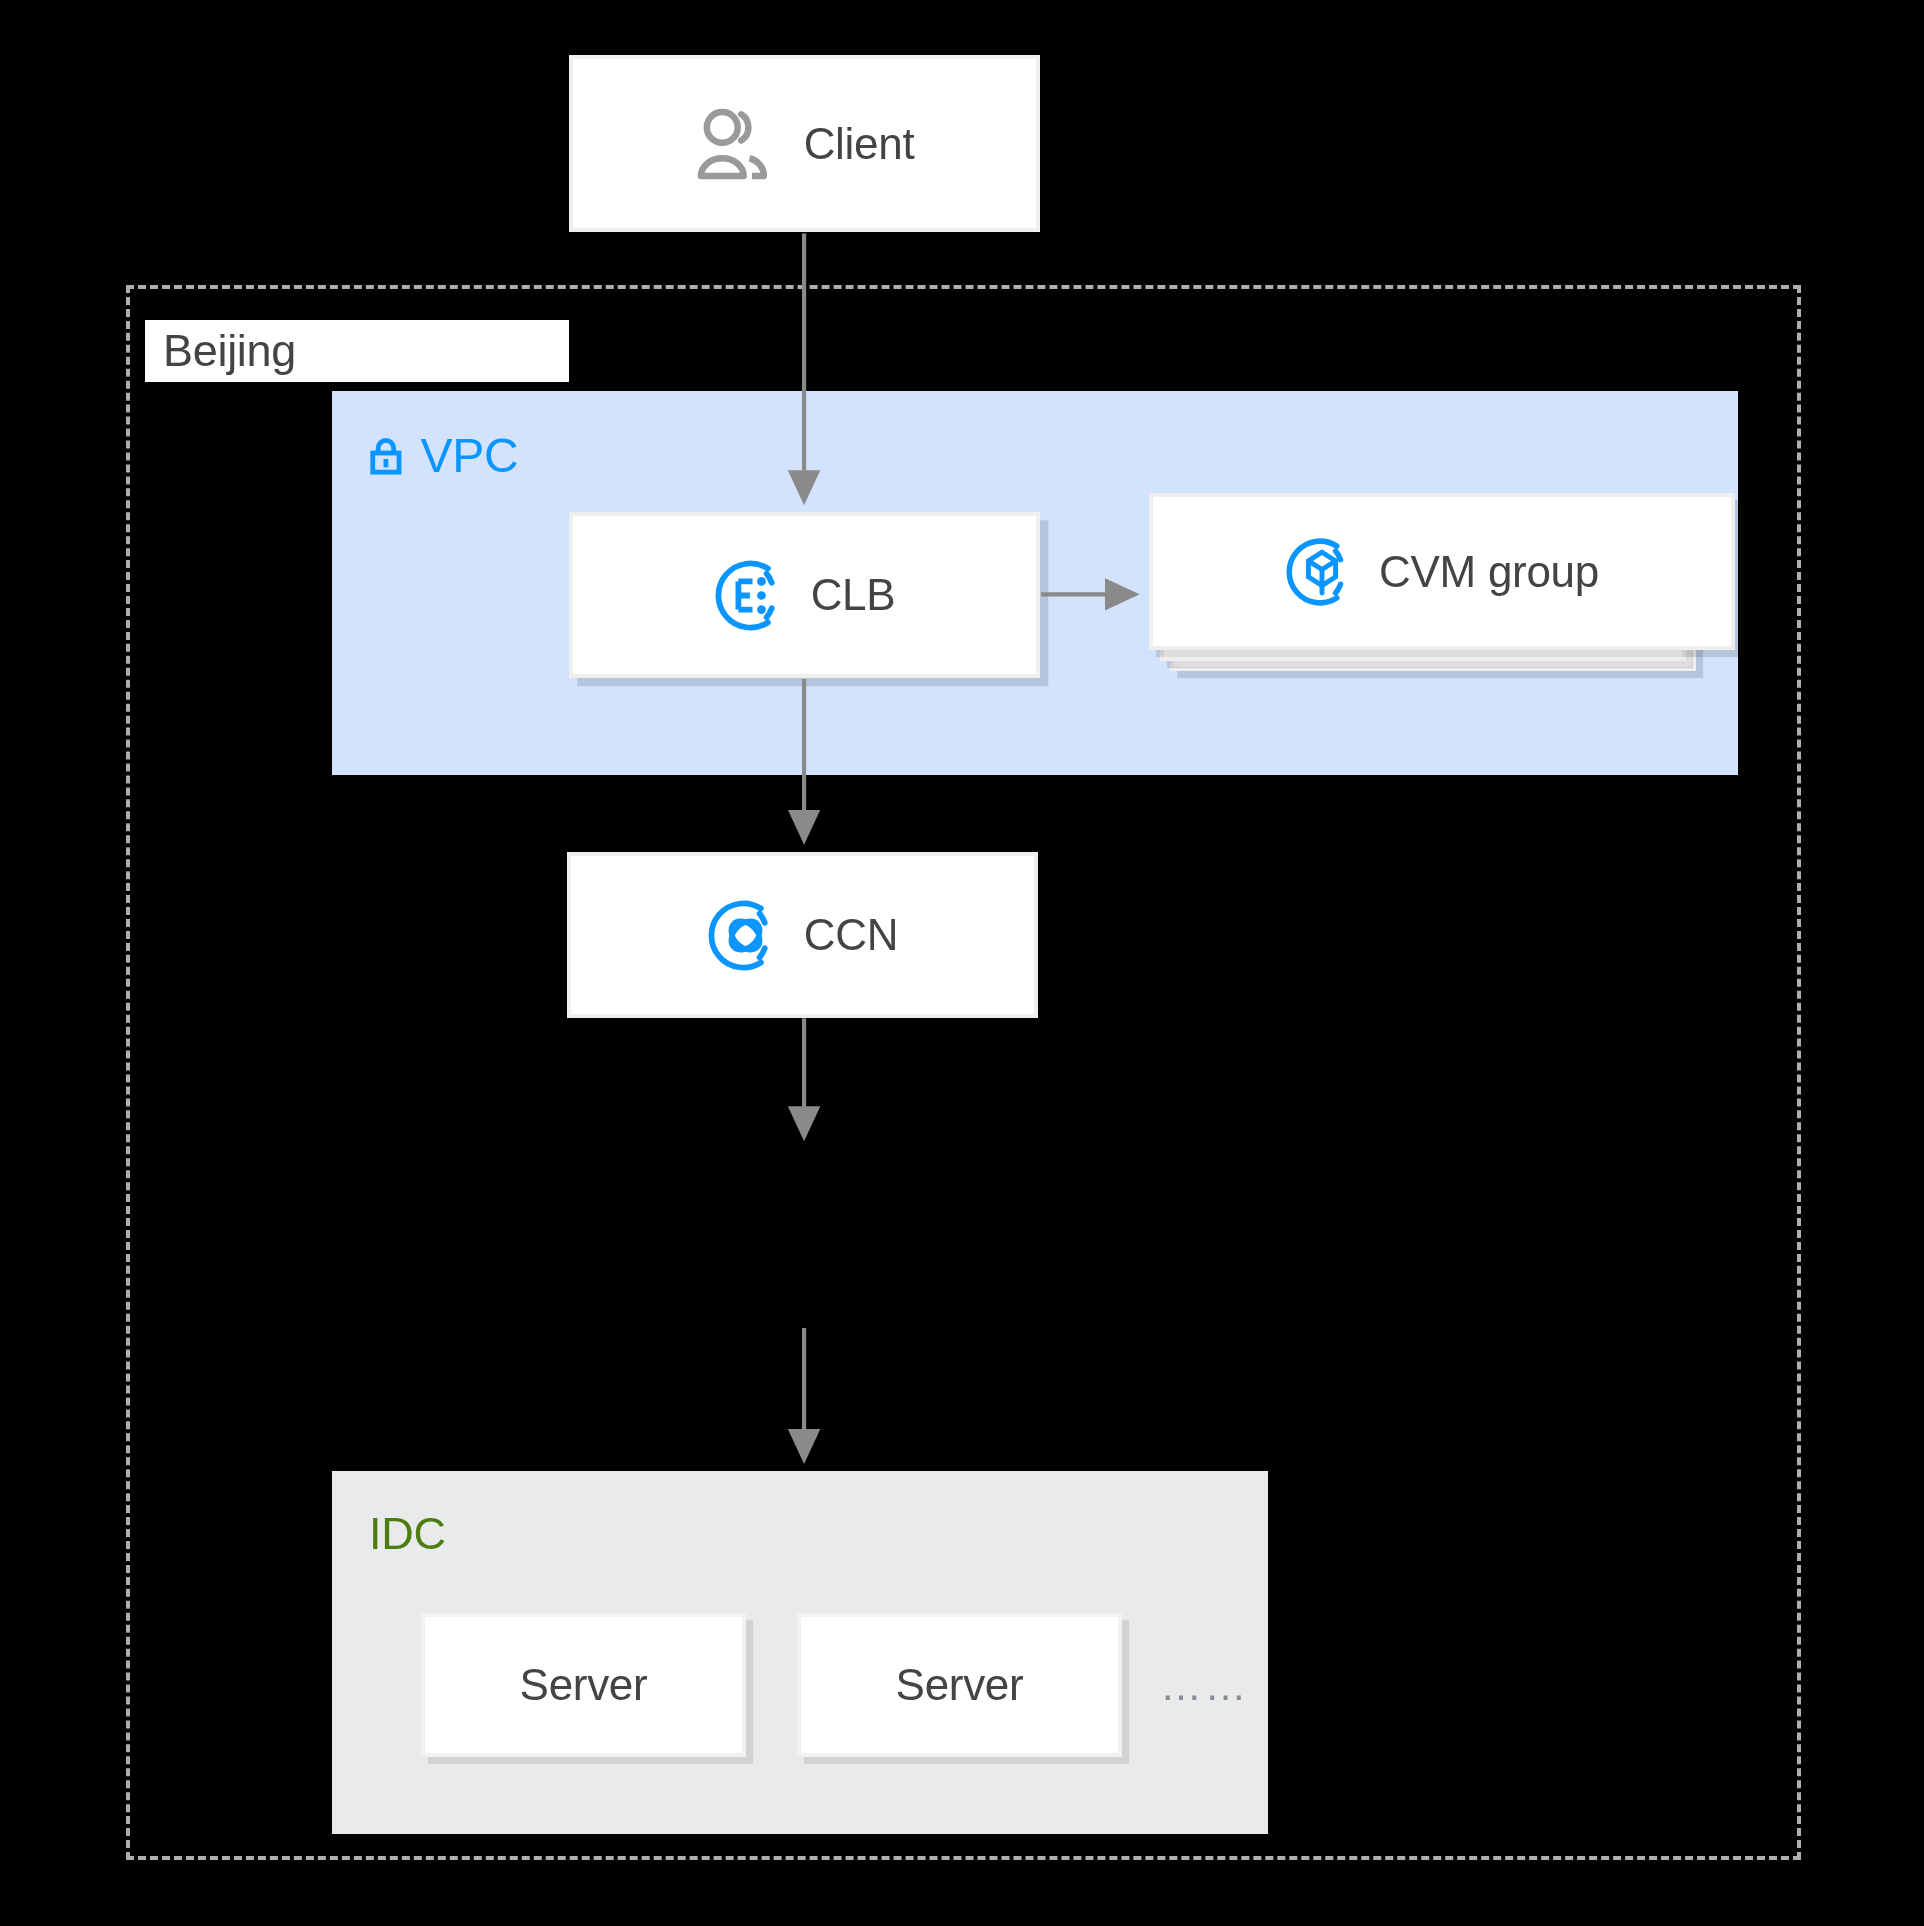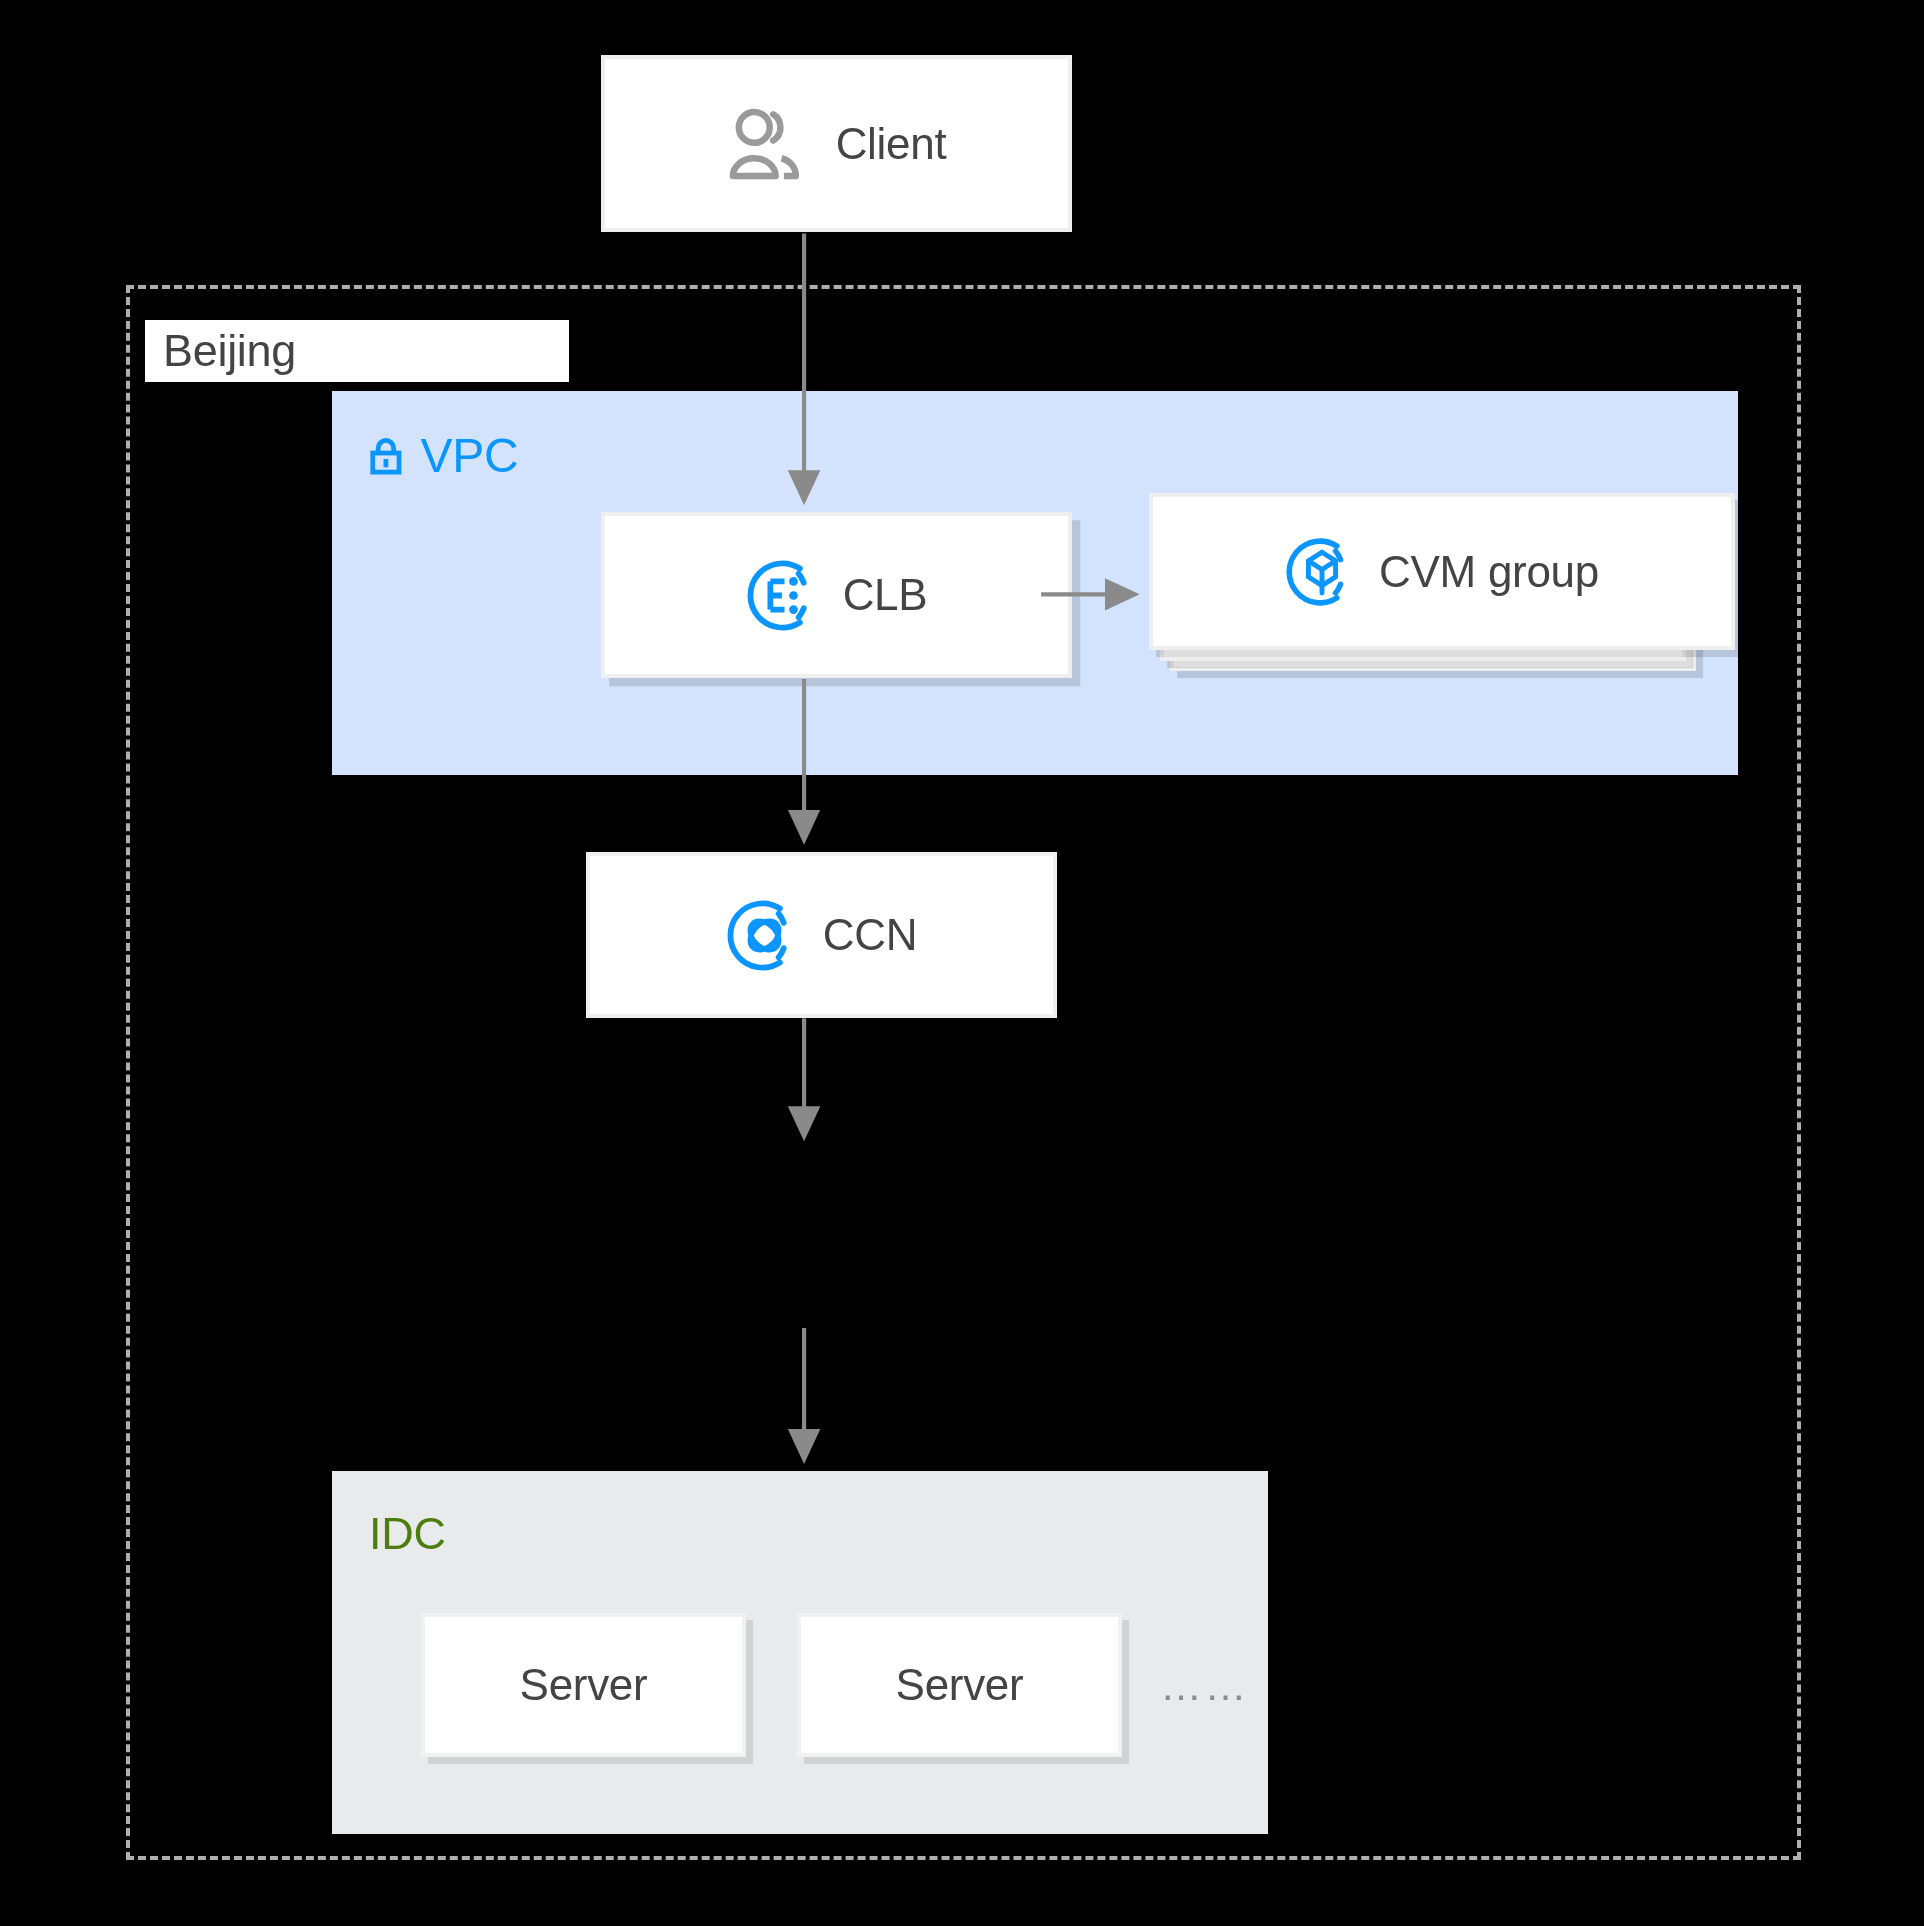--- a/index.html
+++ b/index.html
@@ -21,21 +21,20 @@
   
   .card {
     position: absolute;
     background: #FFFFFF;
     border: 4.2px solid #EFEFEF;
     box-sizing: border-box;
     box-shadow: 8.3px 8.3px 0 0 rgba(0,0,0,0.13);
     display: flex;
     align-items: center;
     justify-content: center;
-    margin-left: 32px;
   }
   .card-inner {
     display: flex;
     flex-direction: row;
     align-items: center;
     gap: 20px;
   }
   .card-label {
     color: #444444;
     font-size: 44px;
@@ -136,21 +135,21 @@
   }
   #cvm-sheet-3 { left: 21.4px; top: 21.4px; width: 526px; height: 157px; }
   #cvm-sheet-2 { left: 10.7px; top: 10.7px; width: 526px; height: 157px; }
   #cvm-sheet-1 {
     left: 0px; top: 0px; width: 586px; height: 157px;
     display: flex; align-items: center; justify-content: center;
   }
 
   
   #ccn-box {
-    left: 554px;
+    left: 567px;
     top: 852px;
     width: 471px;
     height: 166px;
   }
 
   
   #dcgw-box {
     left: 561px;
     top: 1148px;
     width: 587px;

